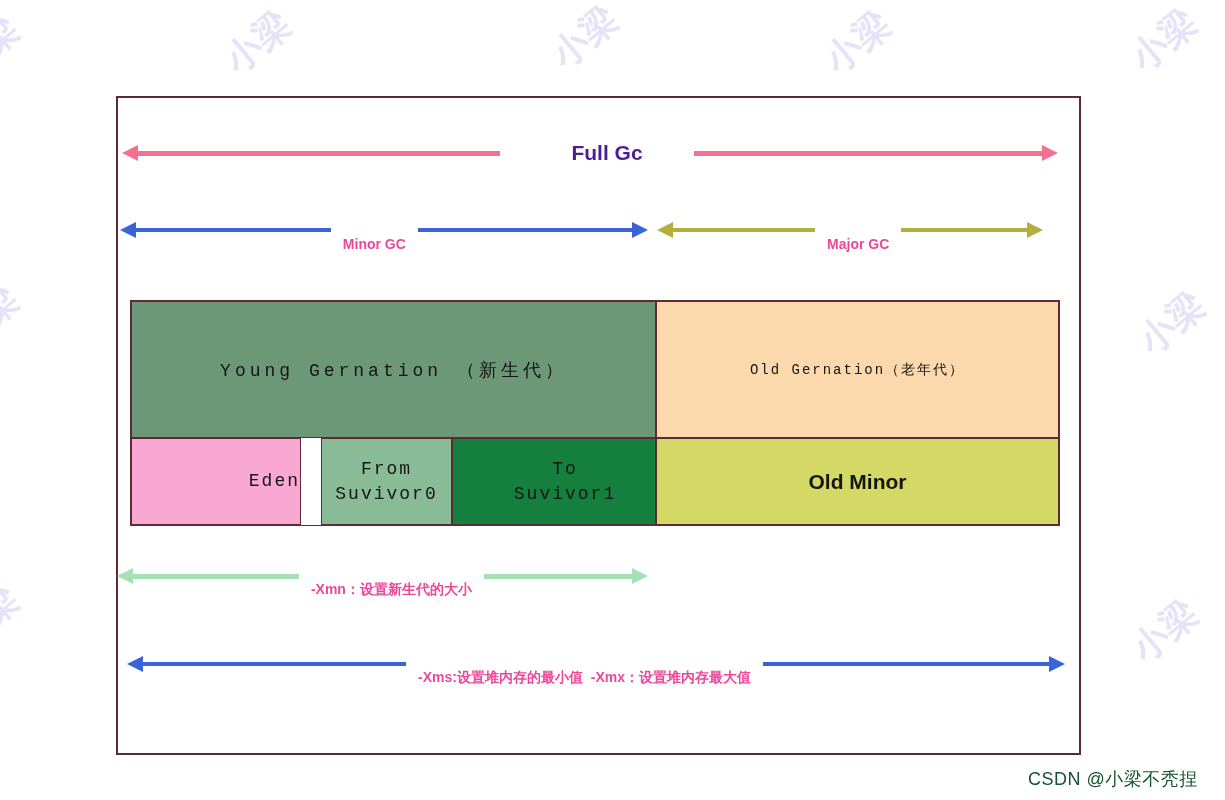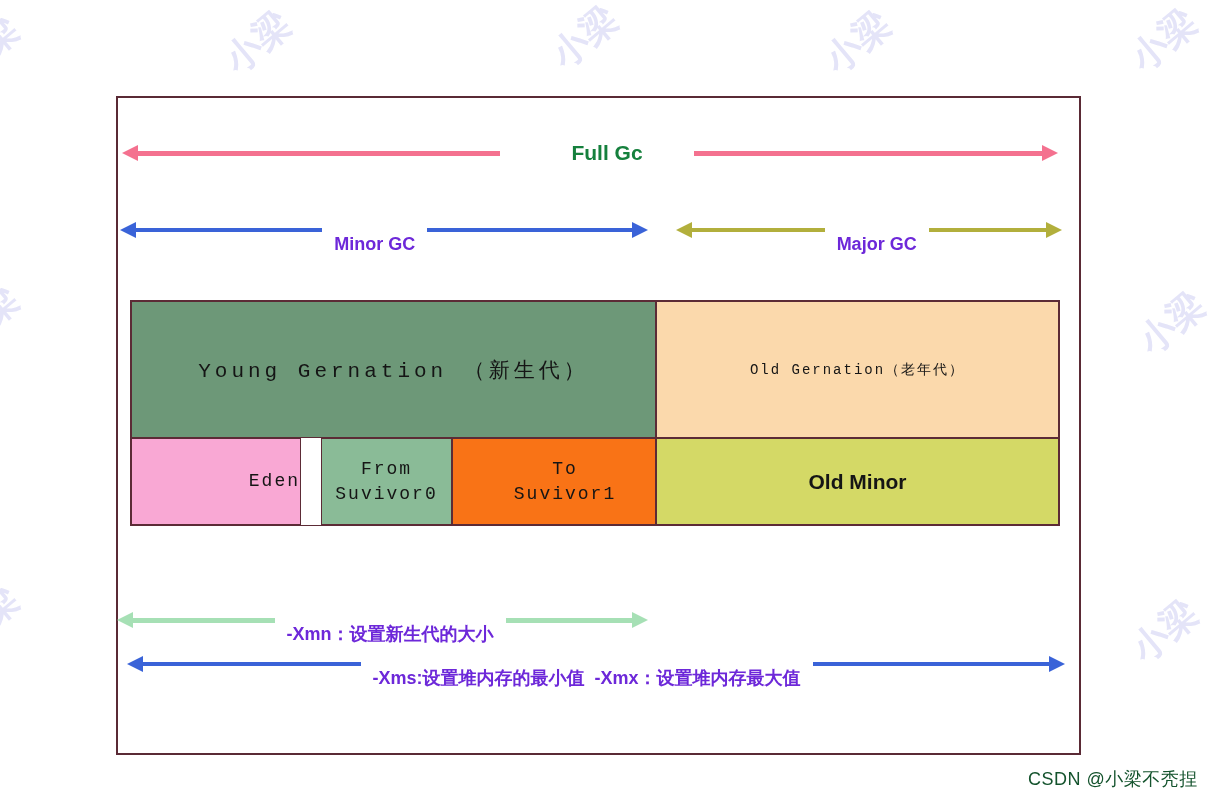--- a/index.html
+++ b/index.html
@@ -17,37 +17,37 @@
            background:#ffffff; border:2px solid #5a2a35; }
 
   
   .arrow-row { position:absolute; display:flex; align-items:center; height:22px; }
   .ah { width:0; height:0; border-style:solid; flex:0 0 auto; }
   .ah-left  { border-width:8px 16px 8px 0; border-color:transparent var(--c) transparent transparent; }
   .ah-right { border-width:8px 0 8px 16px; border-color:transparent transparent transparent var(--c); }
   .aline { height:4px; background:var(--c); }
   .aline.thick { height:5px; }
   .grow1 { flex:1 1 0; } 
-  .alabel { font-weight:bold; font-size:18px; color:#6d28d9; padding:0 12px;
+  .alabel { font-weight:bold; font-size:14px; color:#ec4899; padding:0 12px;
             white-space:pre; flex:0 0 auto;margin-top:28px; }
 
   
   .fg-left  { position:absolute; left:4px;  top:47px; width:378px; display:flex; align-items:center; }
   .fg-right { position:absolute; left:576px; top:47px; width:364px; display:flex; align-items:center; }
   .fg-label { position:absolute; left:409px; top:43px; width:160px; text-align:center;
-              font-weight:bold; font-size:21px; color:#15803d; }
+              font-weight:bold; font-size:21px; color:#4c1d95; }
 
   
   .memgrid { position:absolute; left:12px; top:202px; width:930px;
              display:grid; grid-template-columns:170px 151px 204px 403px;
              grid-template-rows:137px 87px; border:1px solid #5c2b36; }
   .cell { border:1px solid #5c2b36; display:flex; flex-direction:column;
           align-items:center; justify-content:center; color:#151515; }
   .cell.mono { font-family:"Liberation Mono","DejaVu Sans Mono",monospace; }
-  .young  { grid-column:1 / span 3; font-size:21px; letter-spacing:4px; }
+  .young  { grid-column:1 / span 3; font-size:18px; letter-spacing:4px; }
   .oldgen { grid-column:4; font-size:14px; letter-spacing:2px; }
   .small  { font-size:18px; letter-spacing:2px; line-height:25px; }
   .oldmem { font-weight:bold; font-size:21px; font-family:"Liberation Sans",sans-serif; }
 
   
   .credit { position:absolute; left:1028px; top:767px; font-size:18px; color:#14532d;
             text-shadow:1px 1px 0 #ffffff; letter-spacing:0.5px; }
 </style>
 </head>
 <body>
@@ -77,21 +77,21 @@
     </div>
 
     <div class="arrow-row" style="left: 2px; top: 121px; width: 528px; --c: #3a63d8;">
       <span class="ah ah-left"></span>
       <span class="aline" style="flex:0.91 1 0;"></span>
       <span class="alabel">Minor GC</span>
       <span class="aline grow1"></span>
       <span class="ah ah-right"></span>
     </div>
 
-    <div class="arrow-row" style="left: 558px; top: 121px; width: 386px; --c: #b2af3c;">
+    <div class="arrow-row" style="left: 539px; top: 121px; width: 386px; --c: #b2af3c;">
       <span class="ah ah-left"></span>
       <span class="aline" style="flex:1.13 1 0;"></span>
       <span class="alabel">Major GC</span>
       <span class="aline grow1"></span>
       <span class="ah ah-right"></span>
     </div>
 
     <div class="memgrid">
       <div class="cell mono young" style="background: rgb(109, 152, 120);">
         <span>Young Gernation （新生代）</span>
@@ -99,30 +99,30 @@
       <div class="cell mono oldgen" style="background: rgb(251, 217, 172);">
         <span>Old Gernation（老年代）</span>
       </div>
       <div class="cell mono small" style="background: #f9a8d4; align-items: flex-end;">
         <span>Eden</span>
       </div>
       <div class="cell mono small" style="background: rgb(138, 187, 151); margin-left: 20px;">
         <span>From</span>
         <span>Suvivor0</span>
       </div>
-      <div class="cell mono small" style="background: #f97316; padding-left: 22px;">
+      <div class="cell mono small" style="background: #15803d; padding-left: 22px;">
         <span>To</span>
         <span>Suvivor1</span>
       </div>
       <div class="cell oldmem" style="background: rgb(212, 217, 102);">
         <span>Old Minor</span>
       </div>
     </div>
 
-    <div class="arrow-row" style="left: -1px; top: 511px; width: 531px; --c: #a6e0b5;">
+    <div class="arrow-row" style="left: -1px; top: 467px; width: 531px; --c: #a6e0b5;">
       <span class="ah ah-left"></span>
       <span class="aline thick" style="flex:1.12 1 0;"></span>
       <span class="alabel">-Xmn：设置新生代的大小</span>
       <span class="aline thick grow1"></span>
       <span class="ah ah-right"></span>
     </div>
 
     <div class="arrow-row" style="left: 9px; top: 555px; width: 938px; --c: #3a63d8;">
       <span class="ah ah-left"></span>
       <span class="aline" style="flex:0.92 1 0;"></span>

